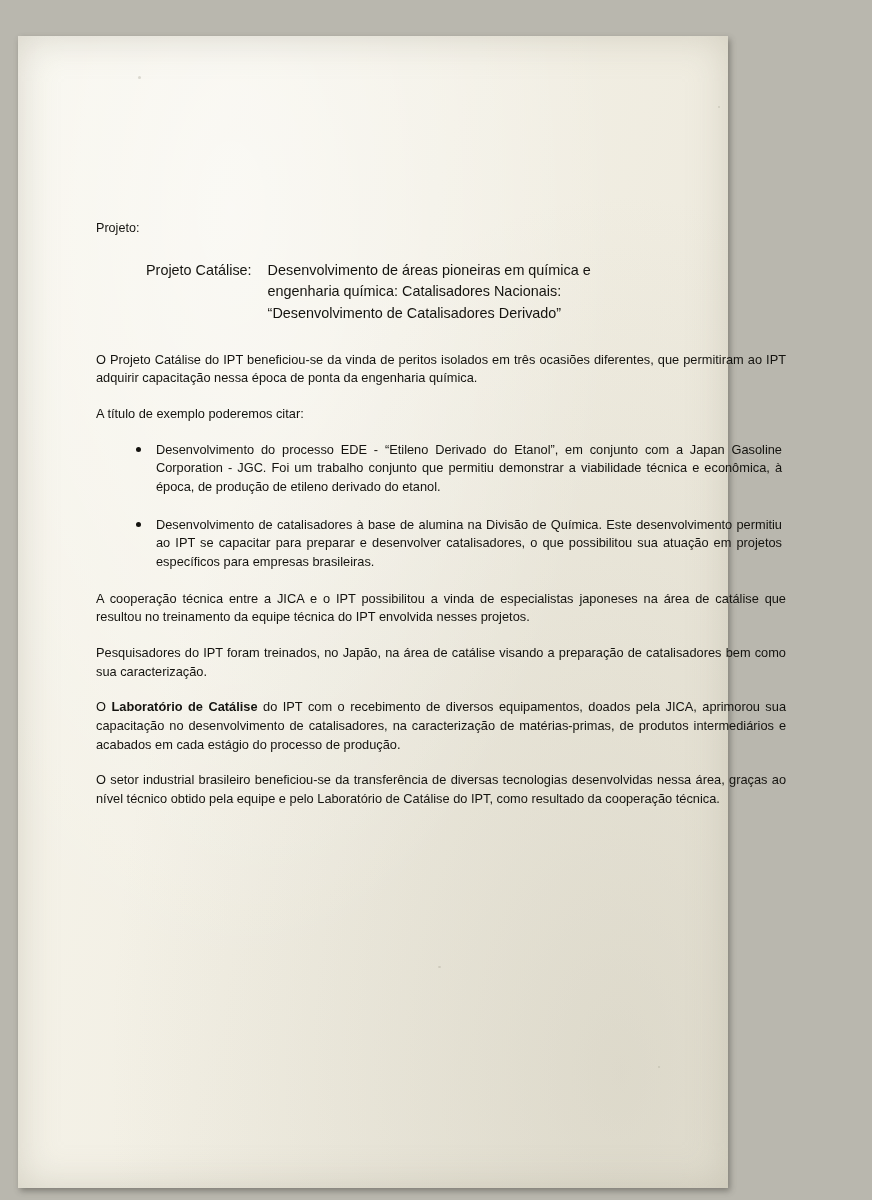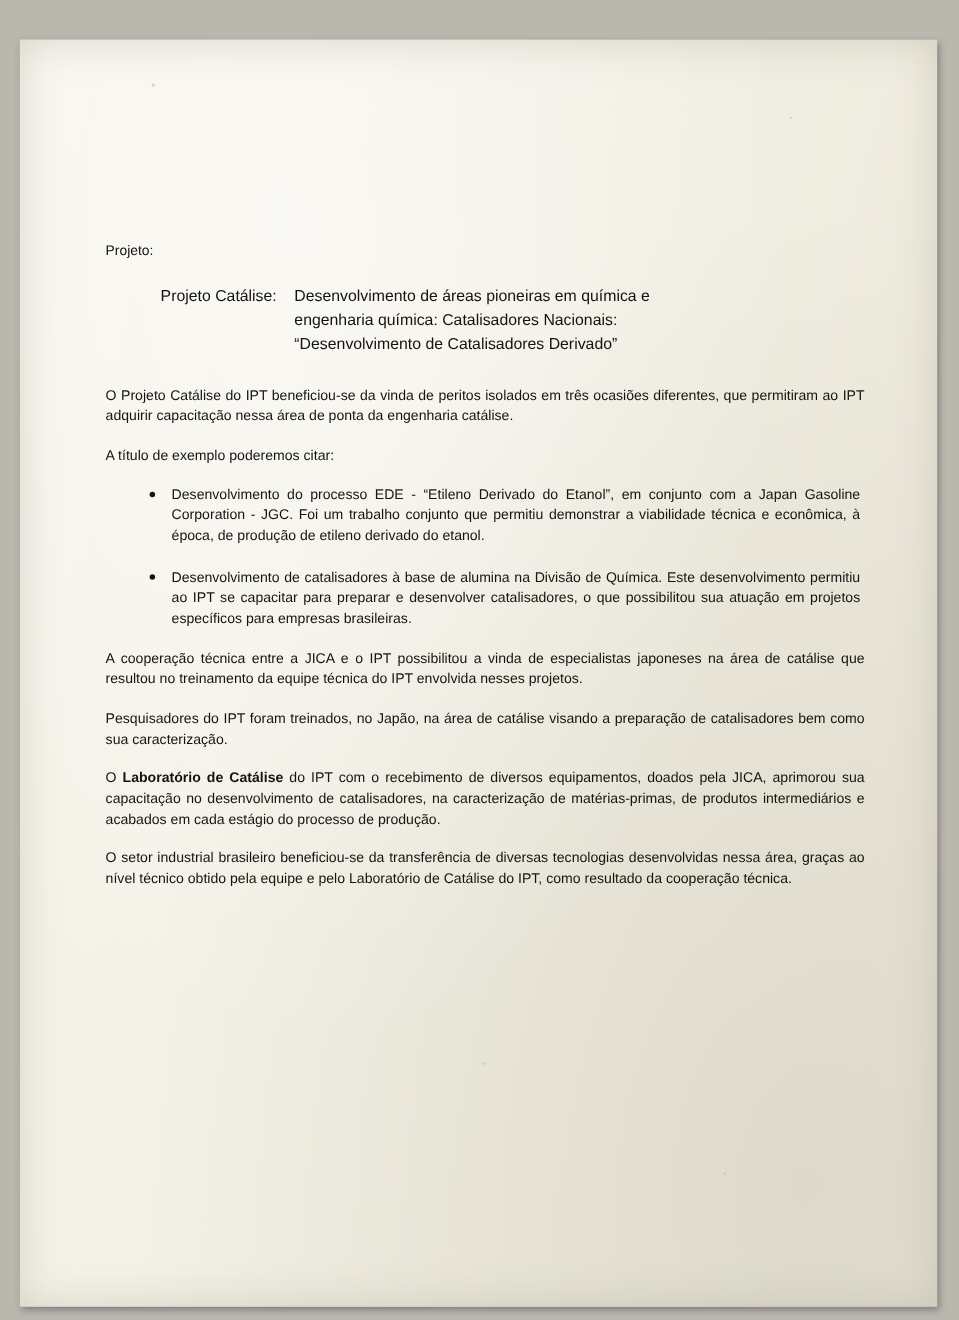--- a/index.html
+++ b/index.html
@@ -17,23 +17,23 @@
     position: absolute;
     left: 0; top: 0;
     width: 872px;
     height: 1200px;
     background: #b9b7ae;
   }
   .page {
     position: absolute;
     left: 18px;
     top: 36px;
-    width: 834px;
+    width: 710px;
     height: 1152px;
-    background: #8b5cf6;
+    background: #fca5a5;
     box-shadow: 2px 3px 6px rgba(60,58,50,0.45);
   }
   
   .paper-tone {
     position: absolute;
     left: 0; top: 0; right: 0; bottom: 0;
     background:
       radial-gradient(ellipse at 30% 15%, rgba(255,255,255,0.55) 0%, rgba(255,255,255,0) 55%),
       radial-gradient(ellipse at 85% 90%, rgba(190,186,168,0.35) 0%, rgba(255,255,255,0) 60%),
       linear-gradient(105deg, rgba(247,245,236,1) 0%, rgba(242,239,228,1) 45%, rgba(236,232,219,1) 100%);
@@ -142,21 +142,21 @@
         <div class="title-row">
           <div class="title-lead">Projeto Catálise:</div>
           <div class="title-lines">
             <div>Desenvolvimento de áreas pioneiras em química e</div>
             <div>engenharia química: Catalisadores Nacionais:</div>
             <div>“Desenvolvimento de Catalisadores Derivado”</div>
           </div>
         </div>
       </div>
 
-      <p class="body">O Projeto Catálise do IPT beneficiou-se da vinda de peritos isolados em três ocasiões diferentes, que permitiram ao IPT adquirir capacitação nessa área de ponta da engenharia catálise.</p>
+      <p class="body">O Projeto Catálise do IPT beneficiou-se da vinda de peritos isolados em três ocasiões diferentes, que permitiram ao IPT adquirir capacitação nessa época de ponta da engenharia química.</p>
       <p class="body">A título de exemplo poderemos citar:</p>
 
       <ul class="bullets">
         <li>
           <span class="dot"></span>
           <span>Desenvolvimento do processo EDE - “Etileno Derivado do Etanol”, em conjunto com a Japan Gasoline Corporation - JGC. Foi um trabalho conjunto que permitiu demonstrar a viabilidade técnica e econômica, à época, de produção de etileno derivado do etanol.</span>
         </li>
         <li>
           <span class="dot"></span>
           <span>Desenvolvimento de catalisadores à base de alumina na Divisão de Química. Este desenvolvimento permitiu ao IPT se capacitar para preparar e desenvolver catalisadores, o que possibilitou sua atuação em projetos específicos para empresas brasileiras.</span>

